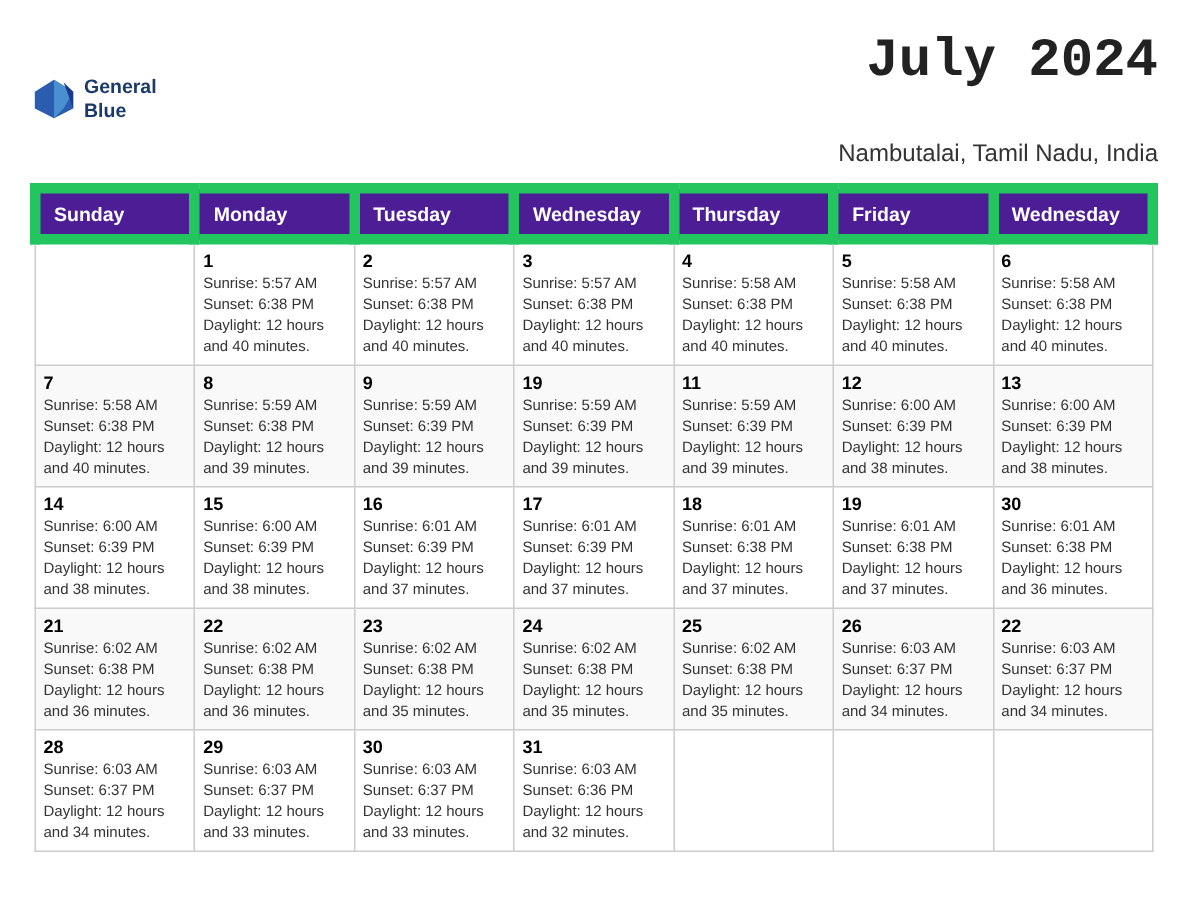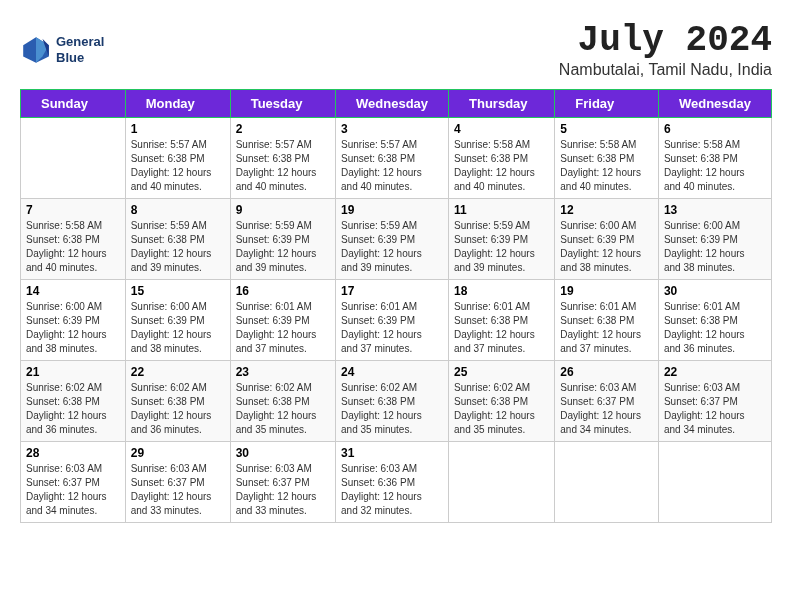--- a/index.html
+++ b/index.html
@@ -38,34 +38,35 @@
     }
     .month-year {
       font-size: 36px;
       font-weight: bold;
       color: #222;
       font-family: Liberation Mono, monospace;
     }
     .location {
       font-size: 16px;
       color: #333;
+      margin-top: 33px;
     }
     table {
       width: 100%;
       border-collapse: collapse;
       font-size: 11px;
     }
     thead tr th {
-      background-color: #6d28d9;
+      background-color: #4c1d95;
       color: #fff;
-      padding: 6px 20px;
+      padding: 6px 9px;
       text-align: left;
       font-size: 13px;
       font-weight: bold;
-      border: 1px solid #22c55e;
+      border: 7px solid #22c55e;
     }
     tbody tr td {
       border: 1px solid #ccc;
       padding: 4px 5px;
       vertical-align: top;
       background: #fff;
       min-height: 80px;
       width: calc(100% / 7);
     }
     tbody tr:nth-child(even) td {

